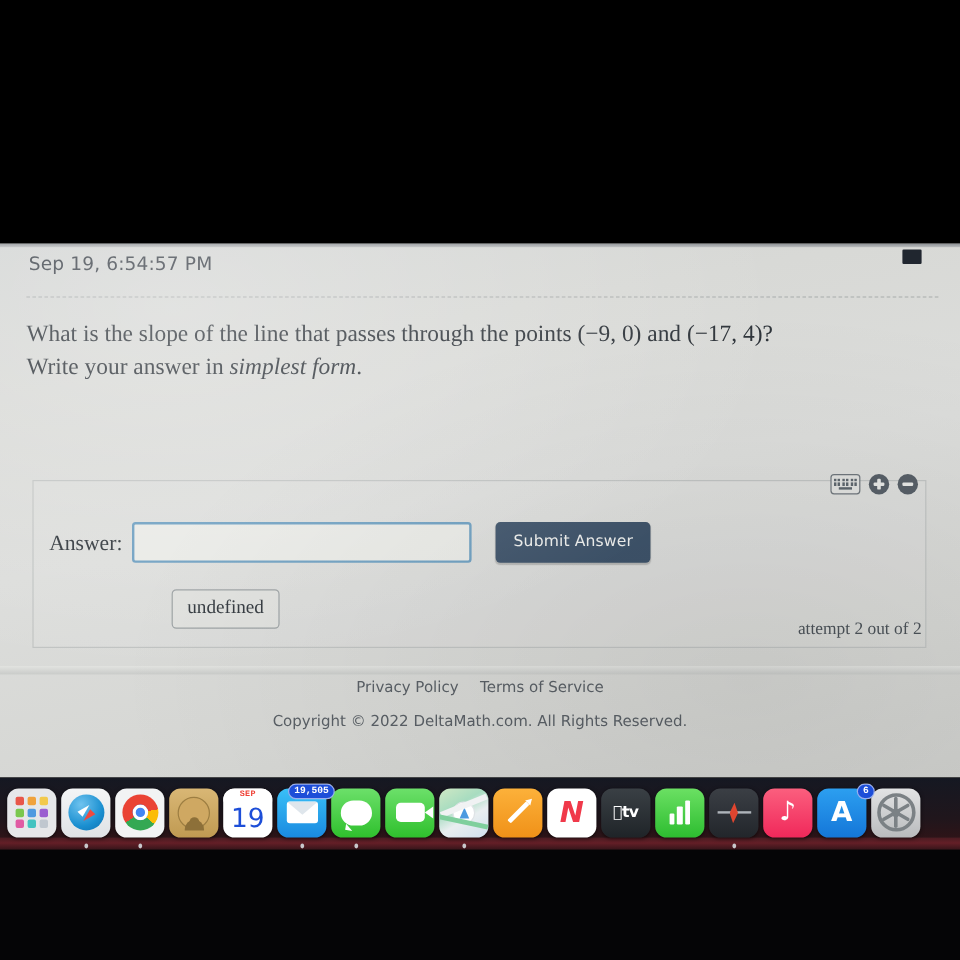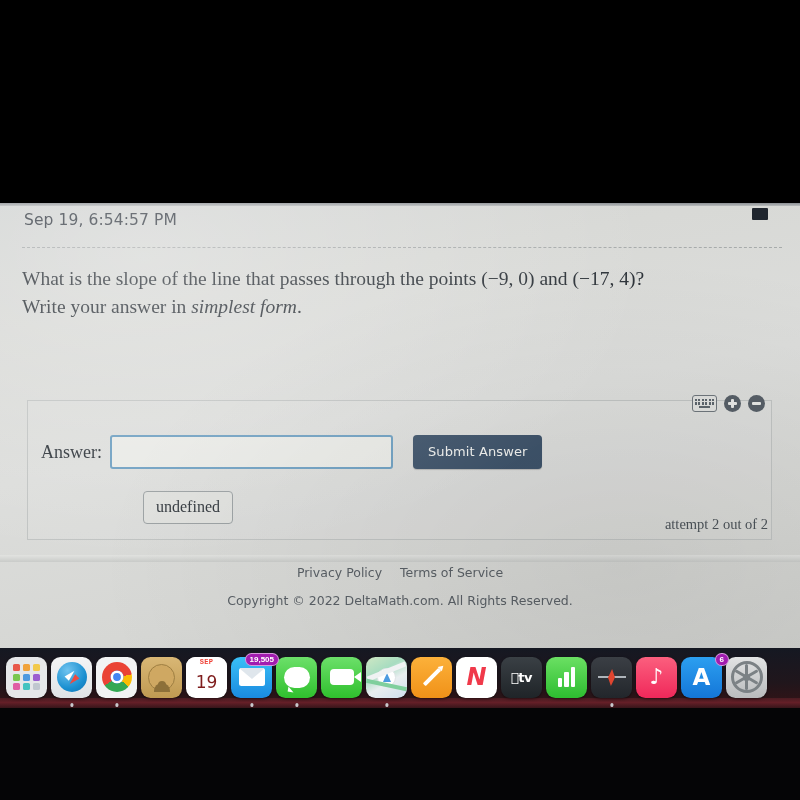--- a/index.html
+++ b/index.html
@@ -234,23 +234,23 @@
     position: absolute; left: 50%; bottom: -9px;
     transform: translateX(-50%);
     width: 3.2px; height: 3.2px; border-radius: 50%;
     background: #c8c8cc;
   }
   .badge {
     position: absolute; top: -4px; right: -7px;
     min-width: 13px; height: 13px;
     padding: 0 4px;
     border-radius: 8px;
-    background: #a21caf;
+    background: #1d4ed8;
     color: #fff;
-    font-family: Liberation Sans, sans-serif;
+    font-family: Liberation Mono, monospace;
     font-size: 8px;
     font-weight: bold;
     display: flex; align-items: center; justify-content: center;
     border: 1px solid rgba(255,255,255,.55);
     box-sizing: border-box;
     z-index: 4;
     white-space: nowrap;
   }
 
   
@@ -279,21 +279,21 @@
   .contacts-card { width:25px;height:25px;border-radius:50%;background:#cfa862;
      border:1.6px solid #9d7e42; display:flex;align-items:flex-end;justify-content:center;overflow:hidden;}
   .contacts-head{width:8px;height:8px;border-radius:50%;background:#8d7039;margin-bottom:1px;}
   .contacts-body{position:absolute;bottom:6px;width:16px;height:9px;border-radius:9px 9px 0 0;background:#8d7039;}
 
   .ic-calendar { background:#fff; flex-direction:column; }
   .cal-top{width:100%;height:11px;background:#fff;color:#ef4136;
      font-family:Liberation Mono, monospace;font-size:7px;font-weight:bold;
      display:flex;align-items:center;justify-content:center;letter-spacing:.3px;}
   .cal-day{flex:1;display:flex;align-items:center;justify-content:center;
-     font-family:"DejaVu Sans",sans-serif;font-size:17px;color:#7f1d1d;line-height:1;}
+     font-family:"DejaVu Sans",sans-serif;font-size:22px;color:#1d4ed8;line-height:1;}
 
   .ic-mail { background: linear-gradient(180deg,#39c0f7,#1a8ae0); }
   .env{width:26px;height:18px;background:#fff;border-radius:2.5px;position:relative;overflow:hidden;}
   .env::before{content:"";position:absolute;left:0;top:0;width:0;height:0;
      border-left:13px solid transparent;border-right:13px solid transparent;border-top:11px solid #dfe6ec;}
 
   .ic-messages { background: linear-gradient(180deg,#6ce06a,#2fc02d); }
   .bubble{width:26px;height:21px;background:#fff;border-radius:11px;position:relative;}
   .bubble::after{content:"";position:absolute;left:4px;bottom:-4px;width:0;height:0;
      border-left:6px solid #fff;border-top:5px solid transparent;border-bottom:0;transform:rotate(10deg);}

